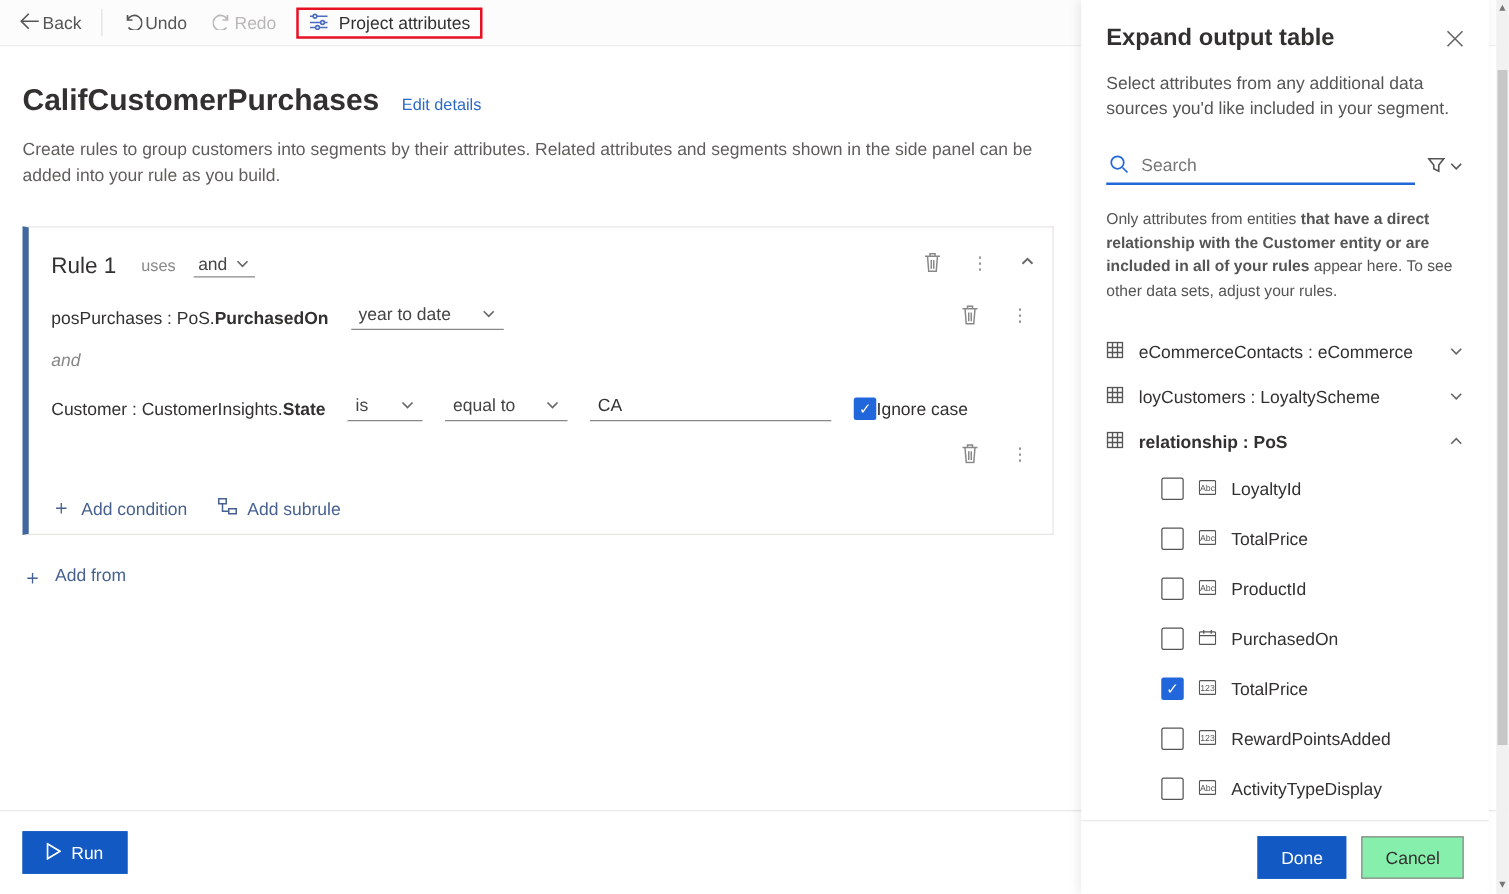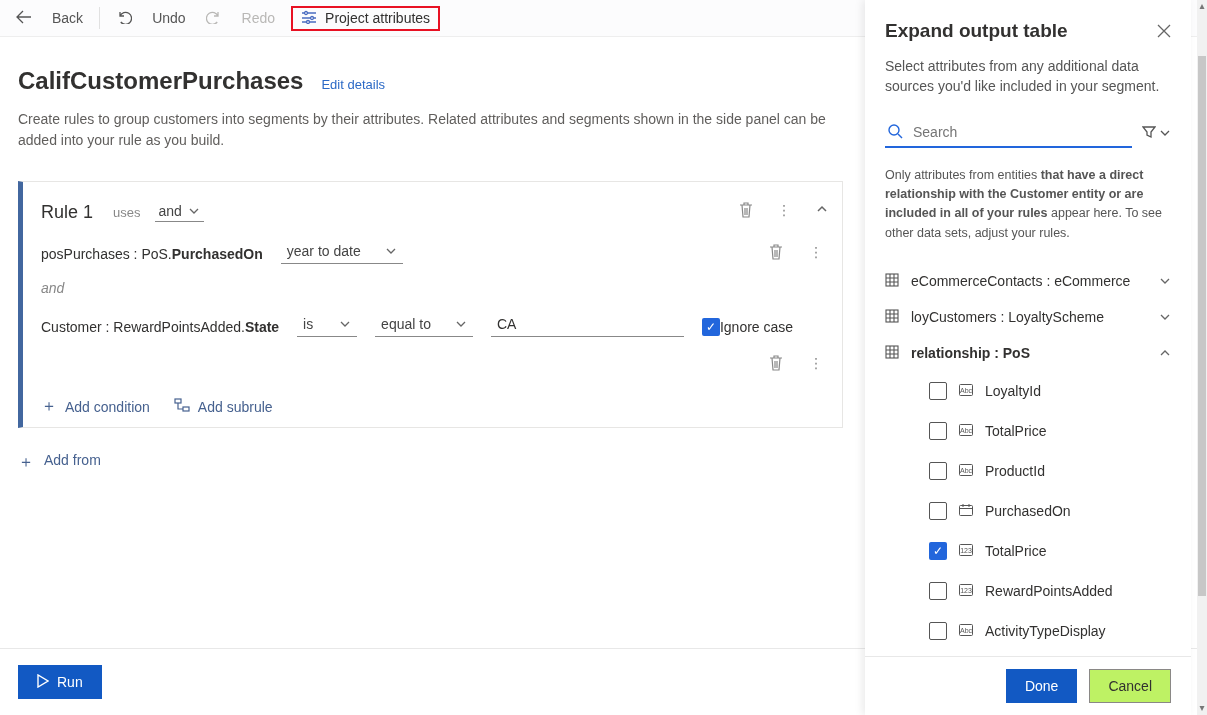--- a/index.html
+++ b/index.html
@@ -7,21 +7,21 @@
     width: 1207px; height: 715px; overflow: hidden;
     font-family: "Segoe UI", -apple-system, sans-serif;
     font-size: 14px; color: #323130; background: #fff;
   }
   .icon { display: inline-block; vertical-align: middle; }
   .toolbar {
     height: 36px; display: flex; align-items: center; gap: 12px;
     padding: 0 12px; background: #fcfcfd;
   }
   .toolbar .tb-btn {
-    display: inline-flex; align-items: center; gap: 20px;
+    display: inline-flex; align-items: center; gap: 2px;
     color: #555; font-size: 14px; cursor: pointer;
     padding: 0 4px;
   }
   .toolbar .tb-btn.disabled { color: #b9b8b6; }
   .toolbar .tb-sep { width:1px; height:22px; background:#e1e1e1; }
   .project-attr-wrap {
     border: 2px solid #e81123; padding: 2px 8px;
     display:inline-flex; align-items:center; gap:8px;
   }
   .back-arrow svg { stroke: #6a8fd9; }
@@ -76,21 +76,21 @@
   .rule-actions { display:flex; gap:24px; margin-top:22px; color:#46618f; cursor:pointer; }
   .rule-actions .act { display:inline-flex; align-items:center; gap:8px; color:#46618f; }
   .add-rule { margin-top:24px; display:inline-flex; gap:10px; color:#46618f; cursor:pointer; }
 
   .footer {
     position:absolute; left:0; bottom:0; width:100%; height:67px;
     border-top:1px solid #e8e8e8; display:flex; align-items:center; padding:0 18px;
   }
   .btn {
     height:34px; padding:0 18px; display:inline-flex; align-items:center;
-    gap:8px; border:1px solid #8a8886; background:#bef264; cursor:pointer;
+    gap:8px; border:1px solid #8a8886; background:#86efac; cursor:pointer;
     font-size:14px; color:#323130;
   }
   .btn.primary { background:#1259c3; color:#fff; border-color:#1259c3; }
   .footer .spacer { flex:1; }
 
   
   .panel {
     position:absolute; top:0; right:16px; width:326px; height:715px;
     background:#fff; box-shadow:-3px 0 8px rgba(0,0,0,.08);
     display:flex; flex-direction:column;
@@ -224,21 +224,21 @@
             </svg>
         </span>
         <span style="letter-spacing:1px;">⋮</span>
       </span>
     </div>
 
     <div class="mini-and">and</div>
 
     <div class="cond-row">
       <span class="cond-attr">
-        <span>Customer : RewardPointsAdded.</span><b>State</b>
+        <span>Customer : CustomerInsights.</span><b>State</b>
       </span>
       <span class="pill-select sm">
         <span>is</span>
         <svg class="chev" viewBox="0 0 12 12">
             <path d="M2 4l4 4 4-4" stroke="#666" fill="none" stroke-width="1.3"></path>
           </svg>
       </span>
       <span class="pill-select">
         <span>equal to</span>
         <svg class="chev" viewBox="0 0 12 12">

